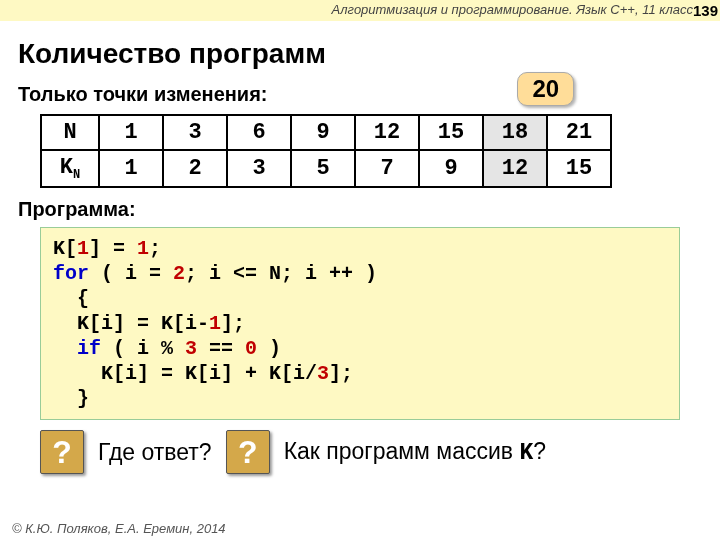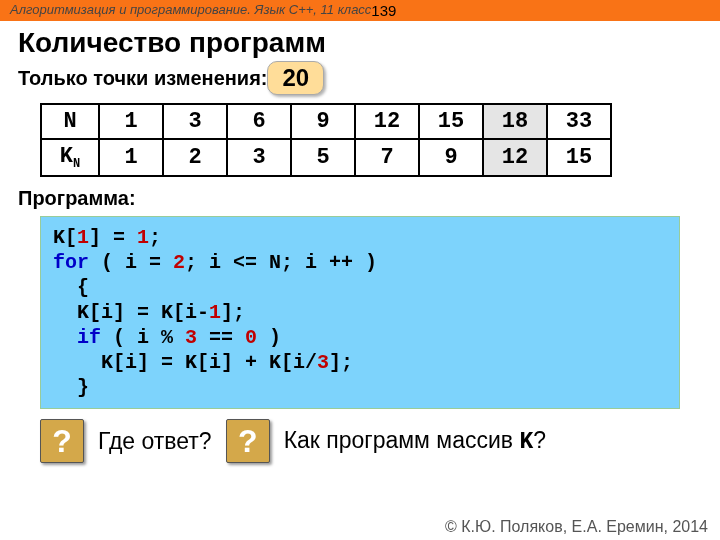--- a/index.html
+++ b/index.html
@@ -1,34 +1,34 @@
 <!DOCTYPE html>
 <html><head>
 <meta charset="utf-8">
 <style>
 body{margin:0;font-family:Arial,sans-serif;background:#fff;width:720px;height:540px;position:relative;color:#000}
-.hdr{background:#f97316;display:flex;justify-content:flex-start;padding:2px 10px;font-style:italic;font-size:13px;color:#444}
-.hdr .pn{font-weight:normal;font-style:normal;color:#000;font-size:15px}
-h1{margin:6px 0 2px 18px;font-size:28px;font-weight:bold}
-.sub{margin:0 0 8px 18px;font-size:20px;font-weight:bold;display:flex;align-items:center;}
+.hdr{background:#fef9c3;display:flex;justify-content:flex-end;padding:2px 2px;font-style:italic;font-size:13px;color:#444}
+.hdr .pn{font-weight:bold;font-style:normal;color:#000;font-size:15px}
+h1{margin:17px 0 2px 18px;font-size:28px;font-weight:bold}
+.sub{margin:0 0 8px 18px;font-size:20px;font-weight:bold;display:flex;align-items:flex-end;gap:250px}
 .badge{background:#fd9;border:1px solid #aaa;padding:2px 14px;font-size:24px;box-shadow:2px 2px 3px rgba(0,0,0,.3);border-radius:10px}
 table{border-collapse:collapse;margin:0 0 10px 40px}
 td{border:2px solid #000;padding:4px 0;text-align:center;font-size:22px;font-family:"Courier New",monospace;font-weight:bold;width:62px}
 td.rh{width:56px}
 td.sub2 sub{font-size:12px}
 td.hl{background:#e5e5e5}
 .prog{margin:0 14px 6px 18px;font-size:20px;font-weight:bold}
-pre{background:#7dd3fc;border:1px solid #9c9;margin:0 40px 10px 40px;padding:8px 12px;font-family:"Courier New",monospace;font-size:20px;font-weight:bold;line-height:1.25}
+pre{background:#fef9c3;border:1px solid #9c9;margin:0 40px 10px 40px;padding:8px 12px;font-family:"Courier New",monospace;font-size:20px;font-weight:bold;line-height:1.25}
 .kw{color:#0000c8}
 .num{color:#c00000}
 .qs{display:flex;gap:14px;margin:8px 0 0 40px;align-items:center}
 .qbox{background:#d4a84a;border:1px solid #555;box-shadow:2px 2px 3px rgba(0,0,0,.4);width:42px;height:42px;display:flex;align-items:center;justify-content:center;color:#fff;font-size:32px;font-weight:bold;border-radius:2px}
 .qt{font-size:23px}
 .qt .mono{font-family:"Courier New",monospace;font-weight:bold}
-.ftr{position:absolute;bottom:4px;left:0;right:0;display:flex;justify-content:flex-end;padding:0 12px;font-size:16px;color:#555}
+.ftr{position:absolute;bottom:4px;left:0;right:0;display:flex;justify-content:space-between;padding:0 12px;font-style:italic;font-size:13px;color:#555}
 </style>
 </head>
 <body>
 
 <div class="hdr">
  <span>Алгоритмизация и программирование. Язык C++, 11 класс</span>
  <span class="pn">139</span>
 </div>
 
 <h1>Количество программ</h1>
@@ -42,21 +42,21 @@
 <tbody>
       <tr>
  <td class="rh">N</td>
  <td>1</td>
  <td>3</td>
  <td>6</td>
  <td>9</td>
  <td>12</td>
  <td>15</td>
  <td class="hl">18</td>
- <td>33</td>
+ <td>21</td>
 </tr>
 <tr>
  <td class="rh sub2"><span>K</span><sub>N</sub></td>
  <td>1</td>
  <td>2</td>
  <td>3</td>
  <td>5</td>
  <td>7</td>
  <td>9</td>
  <td class="hl">12</td>

